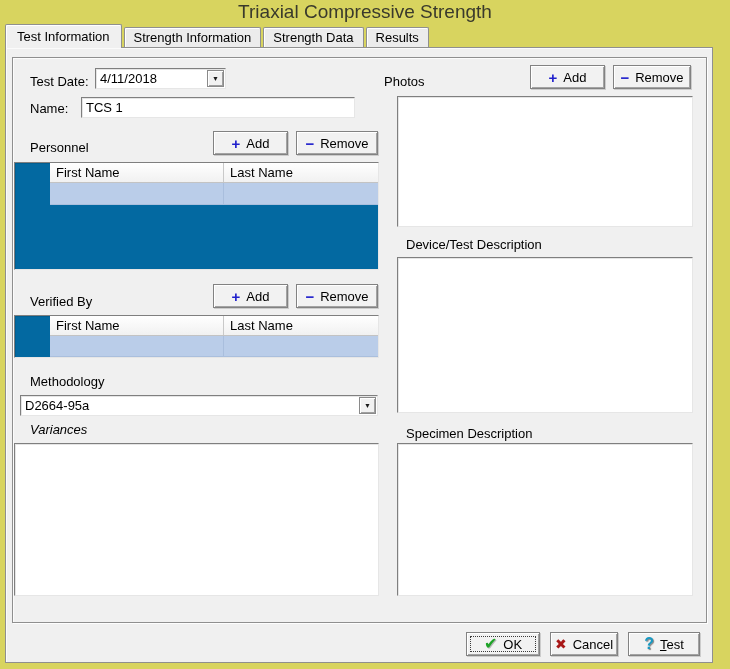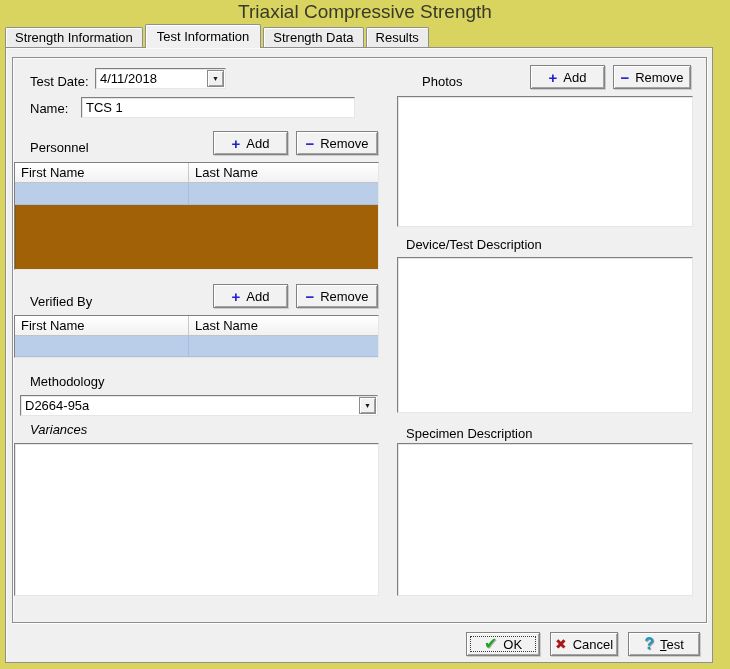--- a/index.html
+++ b/index.html
@@ -49,43 +49,43 @@
     box-shadow:inset 1px 1px 0 #ffffff, inset -1px -1px 0 #9f9f9f;
     display:flex; align-items:center; justify-content:center;
   }
   .arrow{font-size:7px; color:#1a1a1a; line-height:1;}
   .btn3d{
     z-index:6; background:#f2f2f2; border:1px solid #828282;
     box-shadow:inset 1px 1px 0 #ffffff, inset -1px -1px 0 #a3a3a3, 1px 1px 0 rgba(0,0,0,.15);
     display:flex; align-items:center; justify-content:center; gap:6px; cursor:default;
   }
   .icon-plusminus{color:var(--accent_blue); font-weight:bold; font-size:15px; line-height:1;}
-  .grid{background:#a16207; z-index:6;}
+  .grid{background:#0369a1; z-index:6;padding-left:35px;}
   .grid-head{display:flex; height:20px; background:linear-gradient(#ffffff,#f1f1f1); border-bottom:1px solid #c3c3c3;}
   .grid-head-cell{line-height:19px; padding-left:6px; border-right:1px solid #c9c9c9;}
   .grid-row-selected{display:flex; height:22px; background:var(--selected_row); border-bottom:1px solid #aabfdd;}
   .grid-cell-sel{height:100%; border-right:1px solid #a9bedd;}
   .col-a{width:174px;} .col-b{flex:1; border-right:none !important;}
   textarea.flat{resize:none; outline:none; font-family:"Liberation Sans","DejaVu Sans",sans-serif; font-size:13px; padding:2px 4px;}
   input.flat{outline:none; font-family:"Liberation Sans","DejaVu Sans",sans-serif; font-size:13px; padding:0 4px;}
   .ok-icon{color:var(--ok_green); font-size:16px; font-weight:bold; line-height:1; text-shadow:1px 1px 0 rgba(0,0,0,.25);}
   .cancel-icon{color:var(--cancel_red); font-size:14px; font-weight:bold; line-height:1;}
   .help-icon{color:var(--help_teal); font-size:16px; font-weight:bold; line-height:1; text-shadow:1px 1px 1px rgba(0,0,0,.45);}
   .help-label{display:inline-block;}
   .help-label::first-letter{text-decoration:underline;}
   .focus-dots{position:absolute; inset:3px; border:1px dotted #3a3a3a;}
 </style>
 </head>
 <body>
 
 <div class="abs titlebar">Triaxial Compressive Strength</div>
 
 <div class="abs tabstrip">
+  <div class="tab active">Test Information</div>
   <div class="tab">Strength Information</div>
-  <div class="tab active">Test Information</div>
   <div class="tab">Strength Data</div>
   <div class="tab">Results</div>
 </div>
 
 <div class="abs tabpage"></div>
 <div class="abs panel"></div>
 
 <div class="abs lbl" style="left:30px;top:74px;">Test Date:</div>
 <div class="abs sunken" style="left:95px;top:68px;width:131px;height:21px;">
   <div class="combo-text">4/11/2018</div>
@@ -143,21 +143,21 @@
 <div class="abs sunken" style="left:20px;top:395px;width:358px;height:21px;">
   <div class="combo-text">D2664-95a</div>
   <div class="combo-btn">
     <span class="arrow">▼</span>
   </div>
 </div>
 
 <div class="abs lbl" style="left:30px;top:422px;font-style:italic;">Variances</div>
 <textarea class="abs sunken flat" style="left: 14px; top: 443px; width: 365px; height: 153px;"></textarea>
 
-<div class="abs lbl" style="left:422px;top:74px;">Photos</div>
+<div class="abs lbl" style="left:384px;top:74px;">Photos</div>
 <div class="abs btn3d" style="left:530px;top:65px;width:75px;height:24px;">
   <span class="icon-plusminus">+</span>
   <span>Add</span>
 </div>
 <div class="abs btn3d" style="left:613px;top:65px;width:78px;height:24px;">
   <span class="icon-plusminus">−</span>
   <span>Remove</span>
 </div>
 <div class="abs sunken" style="left:397px;top:96px;width:296px;height:131px;"></div>
 

